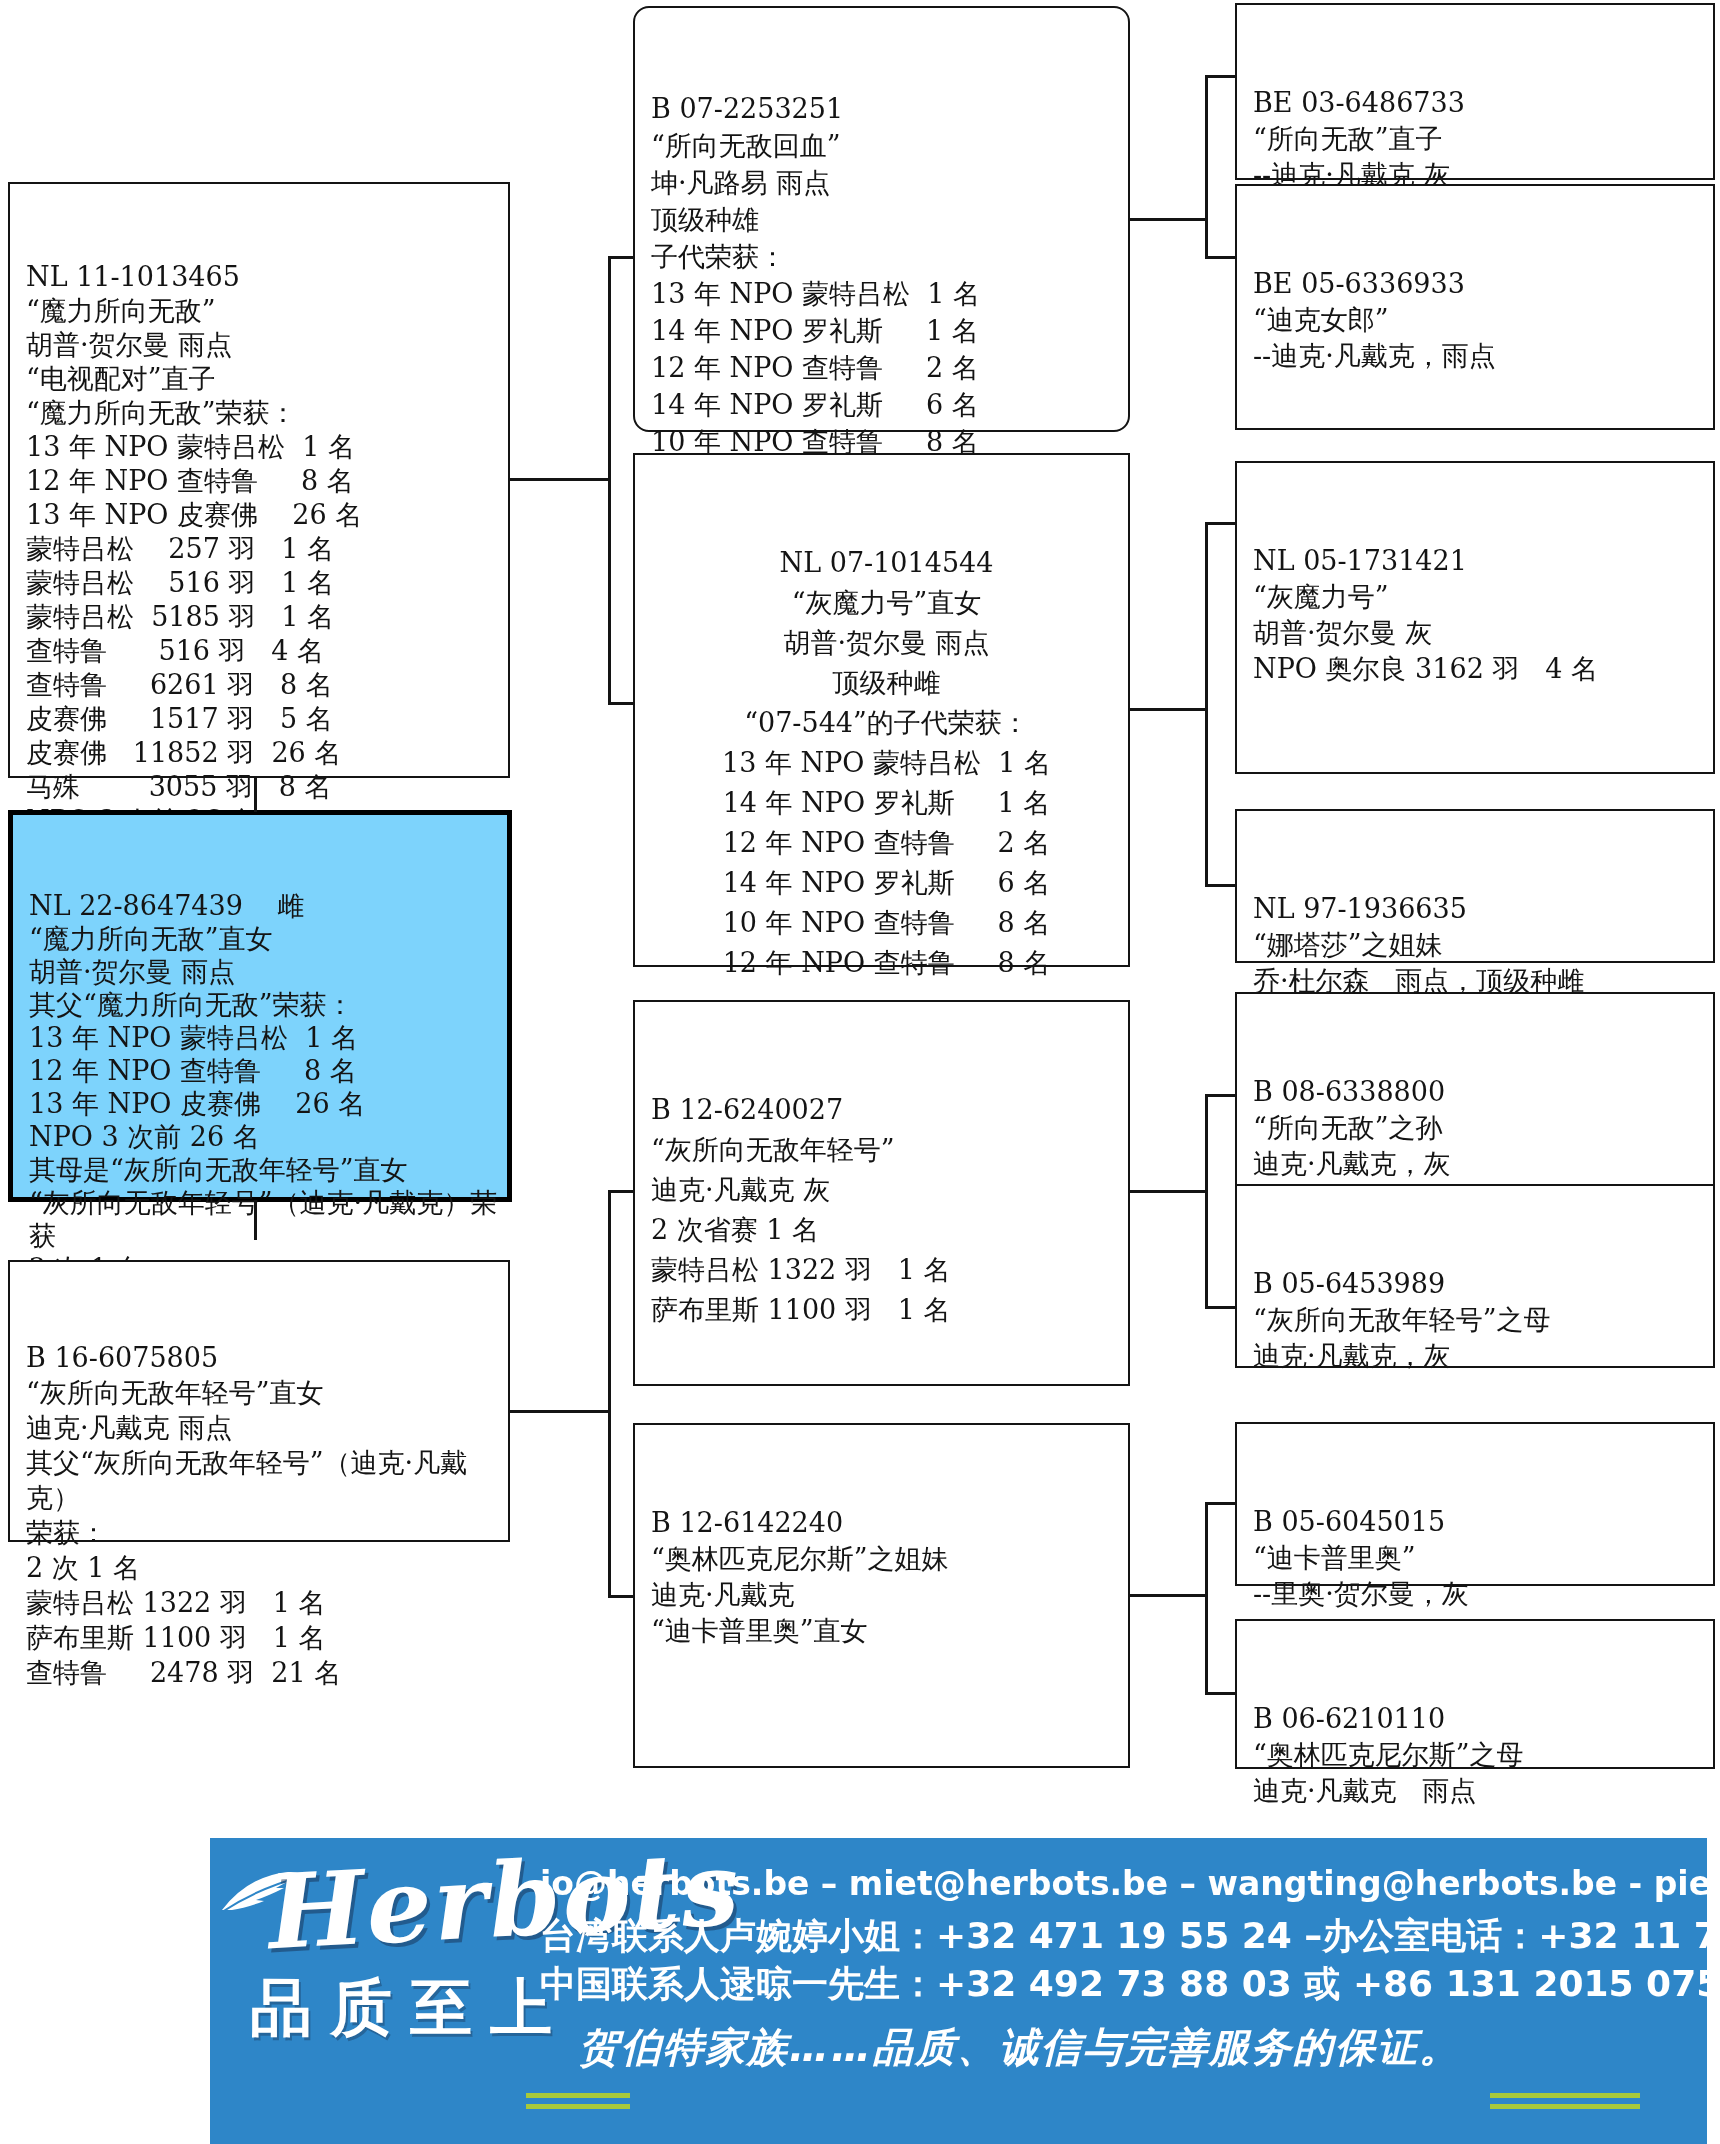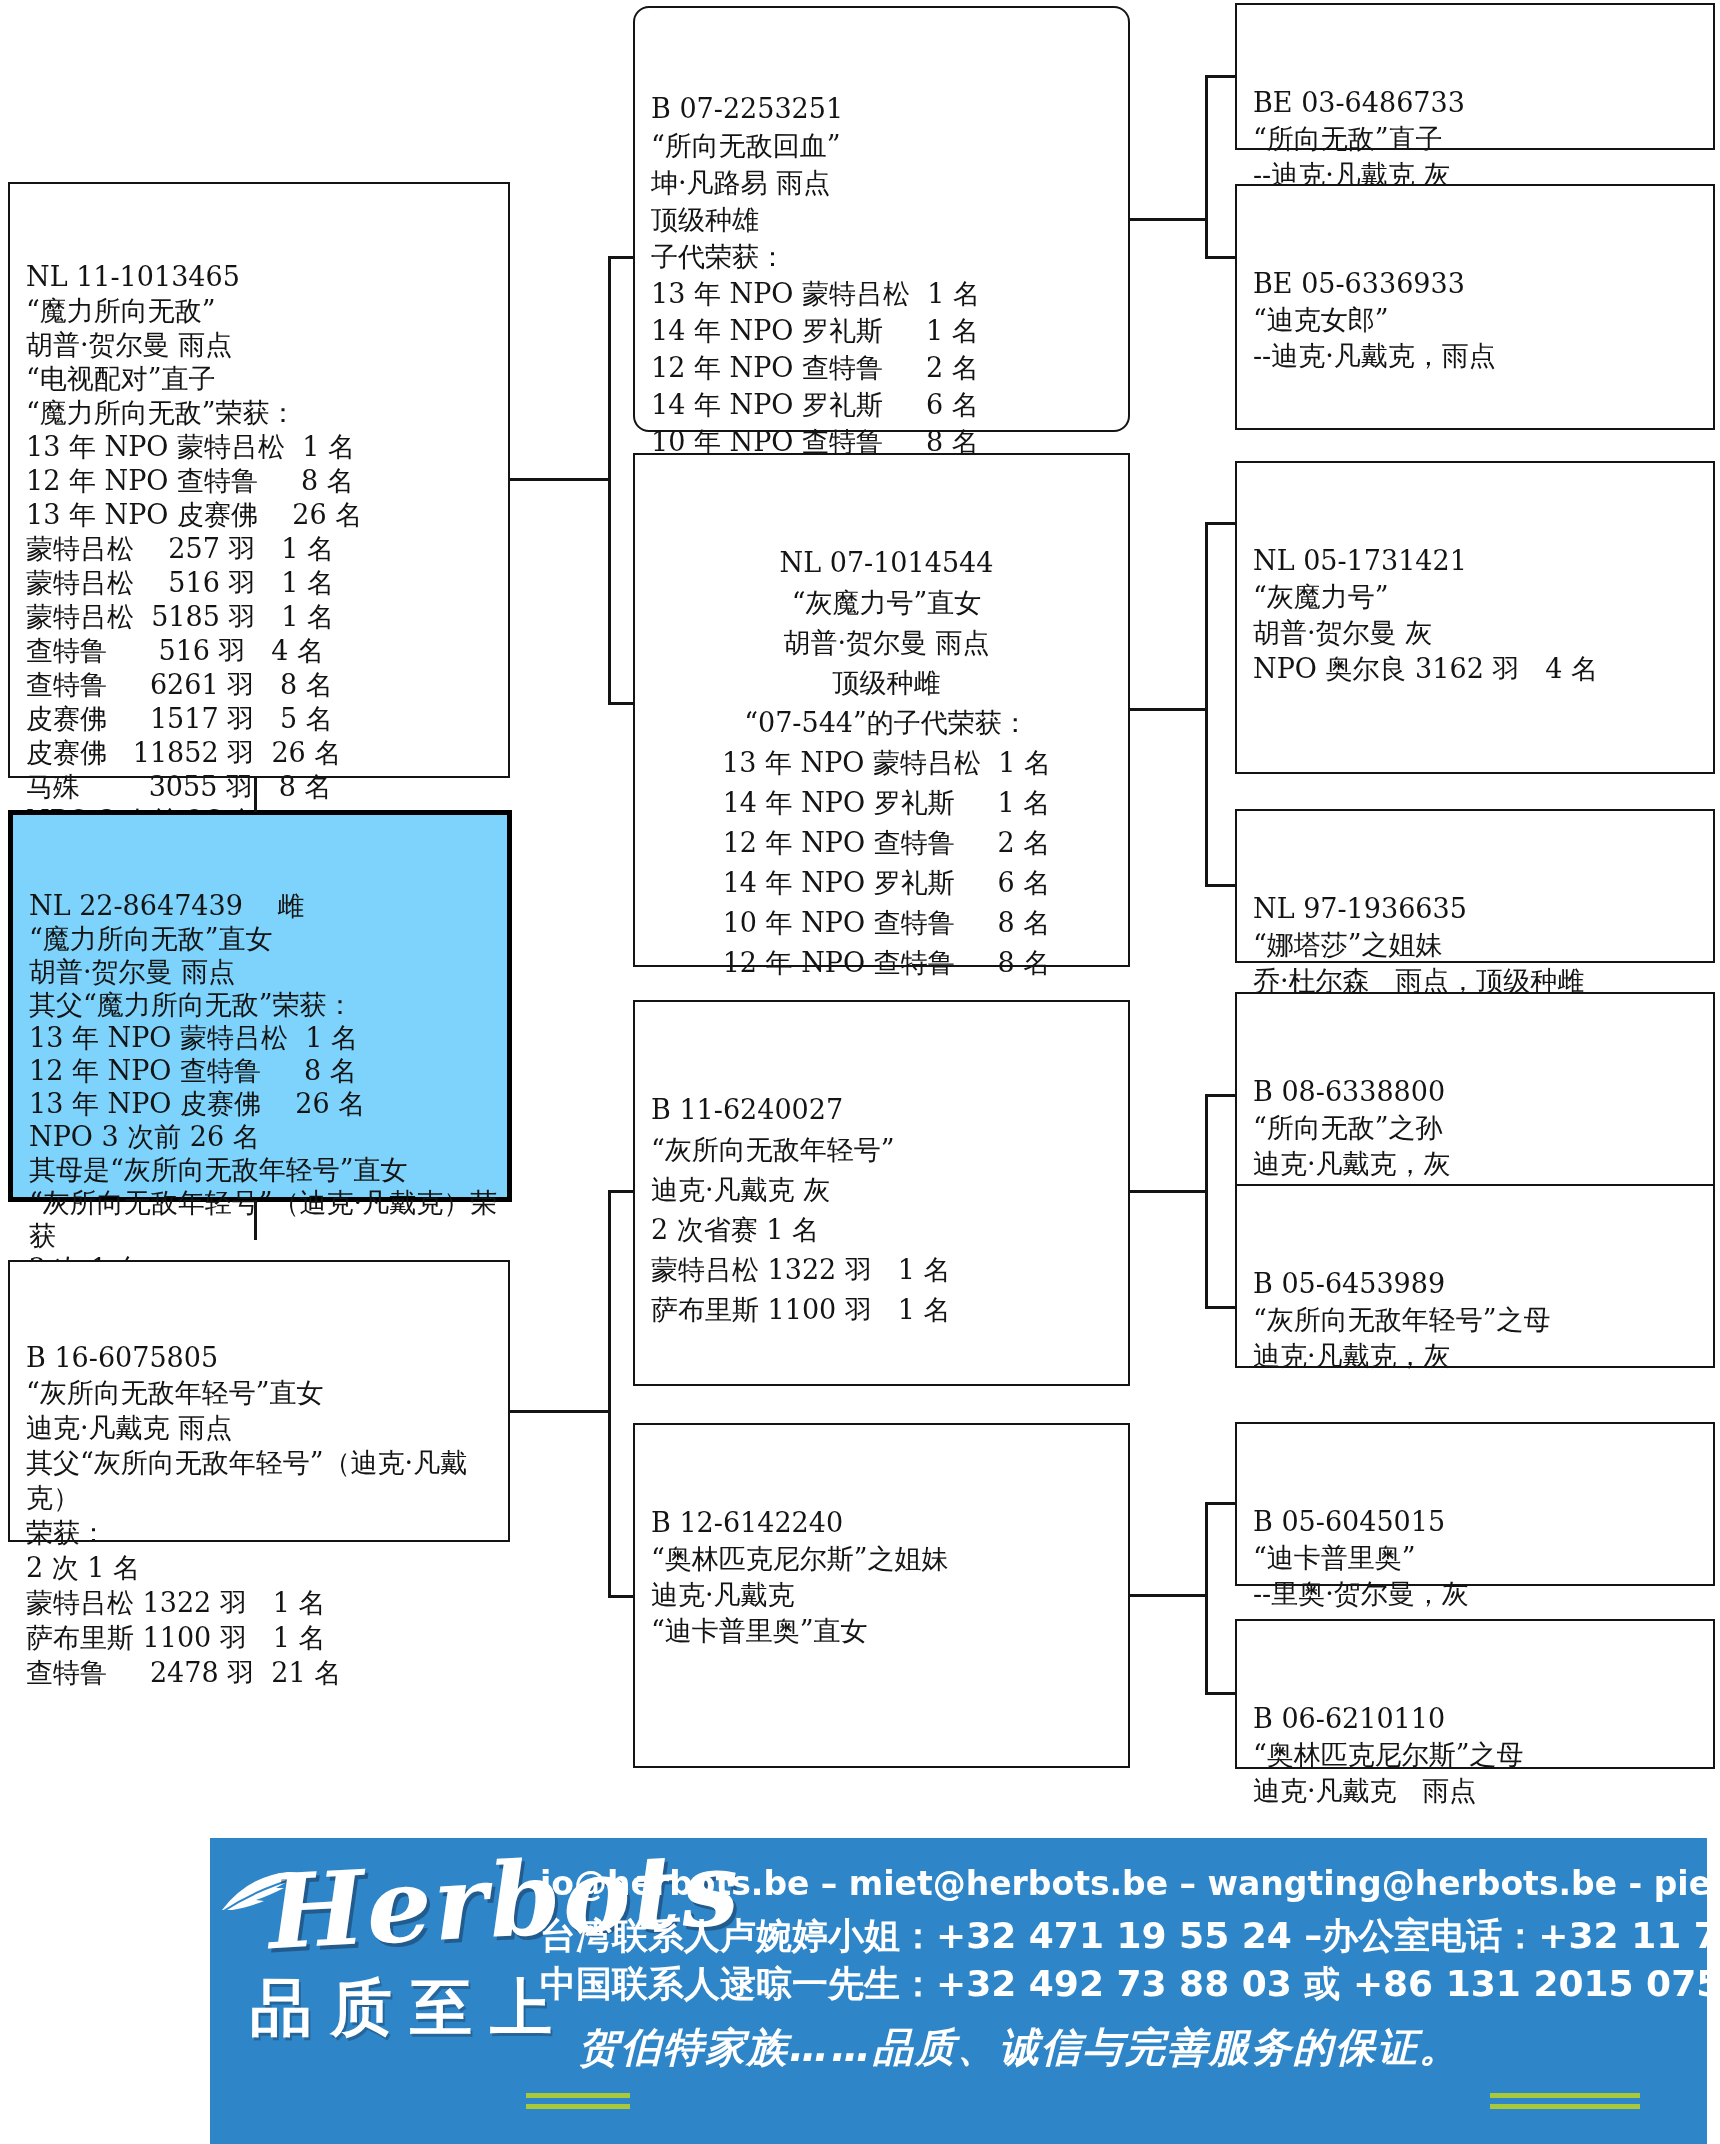--- a/index.html
+++ b/index.html
@@ -14,21 +14,21 @@
   }
   .pbox .box-text{white-space:pre-wrap;}
 
   .b-sire   {left:8px;   top:182px;  width:502px; height:596px; line-height:34px;}
   .b-subject{left:8px;   top:810px;  width:504px; height:392px; border:5px solid #000; background:#7dd3fc; line-height:33px;}
   .b-dam    {left:8px;   top:1238px; width:502px; height:282px;margin-top:22px;}
   .b-ss     {left:633px; top:6px;    width:497px; height:426px; line-height:37px;border-radius:16px;}
   .b-sd     {left:633px; top:453px;  width:497px; height:514px; line-height:40px;text-align:center;}
   .b-ds     {left:633px; top:1000px; width:497px; height:386px; line-height:40px;}
   .b-dd     {left:633px; top:1423px; width:497px; height:345px; line-height:36px;}
-  .b-sss    {left:1235px;top:3px;    width:480px; height:147px; line-height:36px;}
+  .b-sss    {left:1235px;top:3px;    width:480px; height:177px; line-height:36px;}
   .b-ssd    {left:1235px;top:184px;  width:480px; height:246px; line-height:36px;}
   .b-sds    {left:1235px;top:461px;  width:480px; height:313px; line-height:36px;}
   .b-sdd    {left:1235px;top:809px;  width:480px; height:154px; line-height:36px;}
   .b-dss    {left:1235px;top:992px;  width:480px; height:207px; line-height:36px;}
   .b-dsd    {left:1235px;top:1184px; width:480px; height:184px; line-height:36px;}
   .b-dds    {left:1235px;top:1422px; width:480px; height:164px; line-height:36px;}
   .b-ddd    {left:1235px;top:1619px; width:480px; height:150px; line-height:36px;}
 
   .cline{position:absolute;background:#141414;}
 
@@ -125,21 +125,21 @@
 顶级种雌
 “07-544”的子代荣获：
 13 年 NPO 蒙特吕松  1 名
 14 年 NPO 罗礼斯     1 名
 12 年 NPO 查特鲁     2 名
 14 年 NPO 罗礼斯     6 名
 10 年 NPO 查特鲁     8 名
 12 年 NPO 查特鲁     8 名</div>
   </div>
   <div class="pbox b-ds">
-    <div class="box-text">B 11-6240027
+    <div class="box-text">B 12-6240027
 “灰所向无敌年轻号”
 迪克·凡戴克 灰
 2 次省赛 1 名
 蒙特吕松 1322 羽   1 名
 萨布里斯 1100 羽   1 名</div>
   </div>
   <div class="pbox b-dd">
     <div class="box-text">B 12-6142240
 “奥林匹克尼尔斯”之姐妹
 迪克·凡戴克

